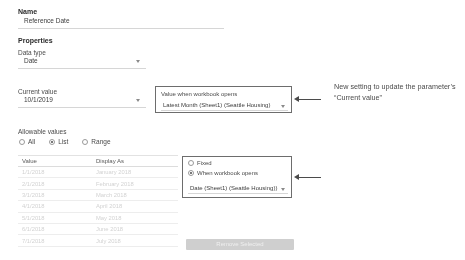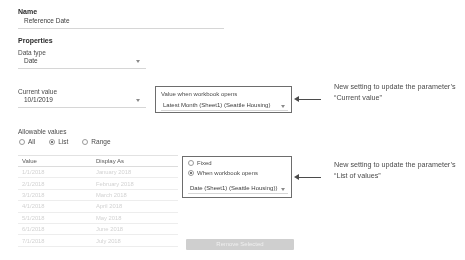--- a/index.html
+++ b/index.html
@@ -276,17 +276,16 @@
 
     <div class="abs" style="left:5px; top:27px; width:100px; height:10px; border-bottom:1px solid #d6d6d6; box-sizing:border-box;">
       <span class="abs val" style="left:2px; top:1px; font-size:6px;">Date (Sheet1) (Seattle Housing))</span>
       <span class="caret" style="right:3px; top:4px;"></span>
     </div>
   </div>
 
   <div class="arrow-head" style="left:294px; top:174px;"></div>
   <div class="arrow-line" style="left:299px; top:177px; width:22px;"></div>
 
-  <div class="note" style="left:334px; top:160px;">New setting to update the parameter’s “List of values”</div>
 
   <button id="remove-selected">Remove Selected</button>
 
 </div>
 
 </body></html>

